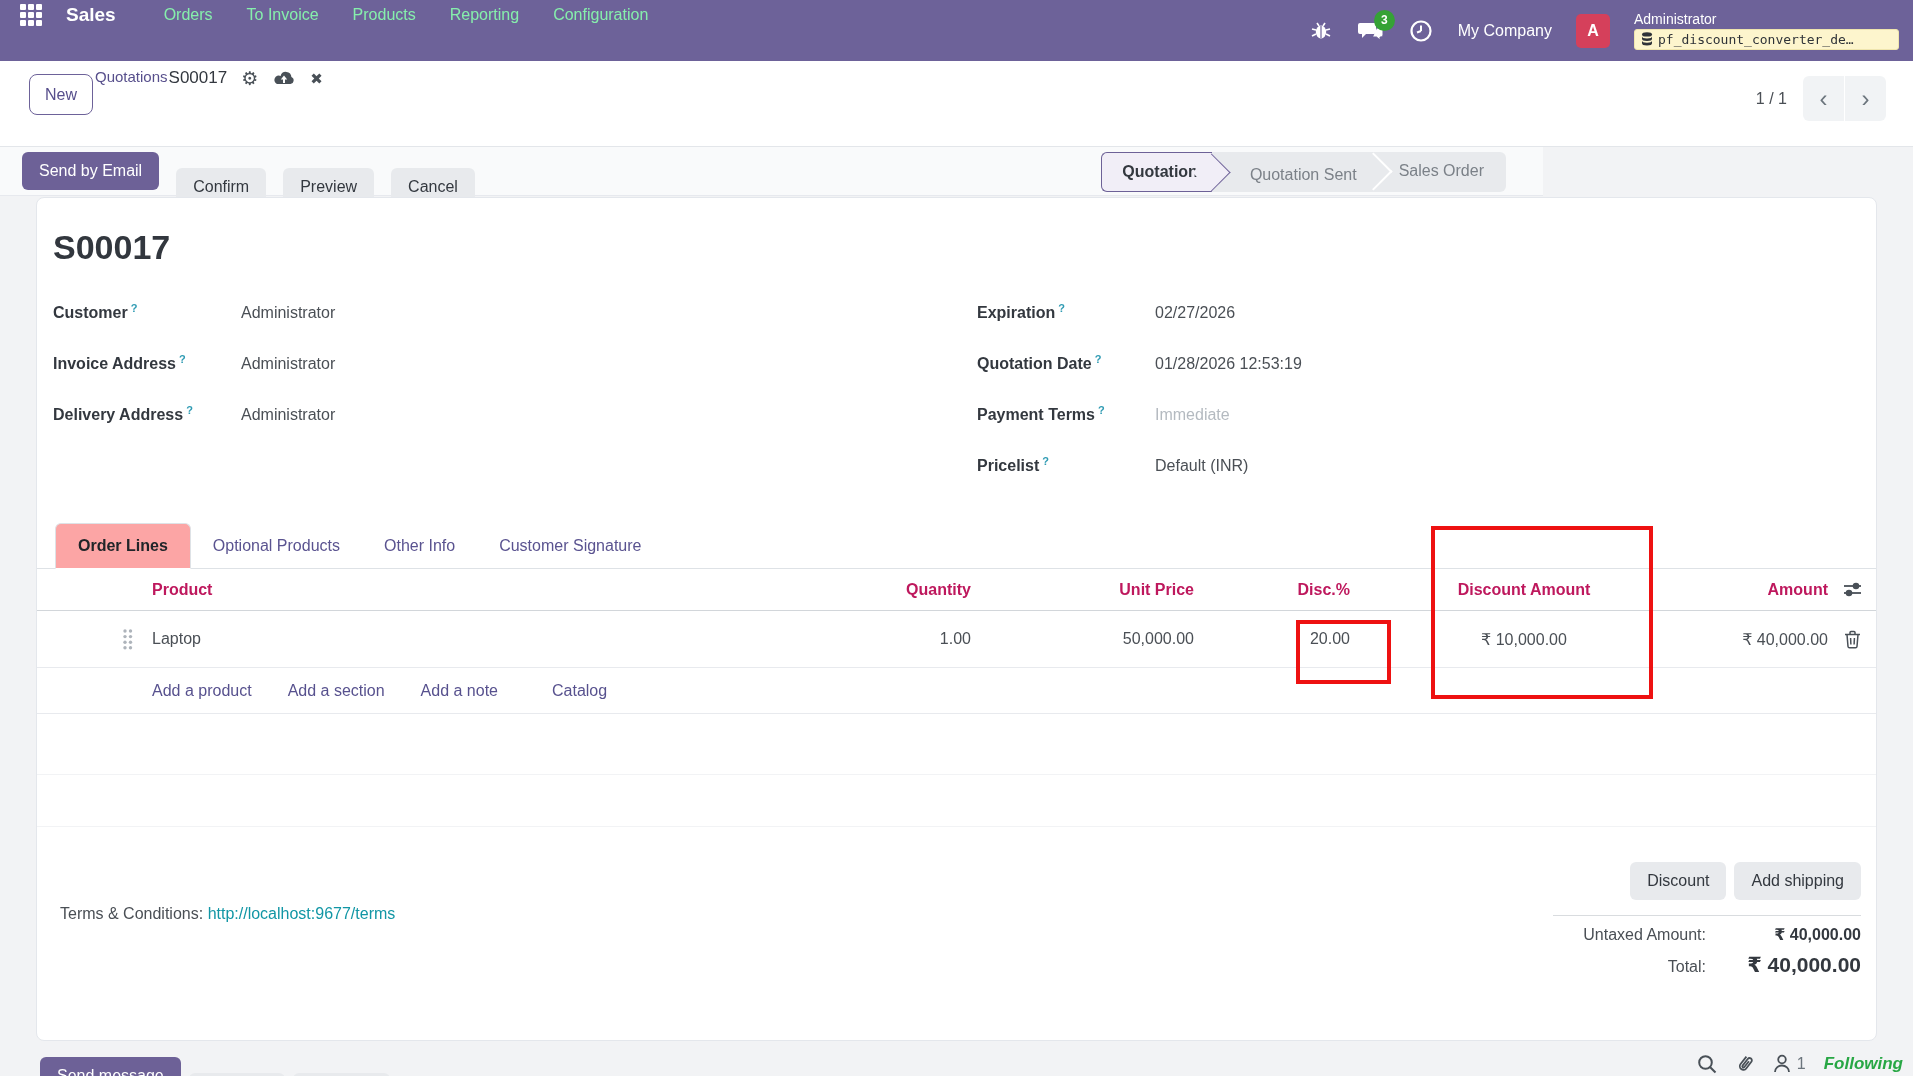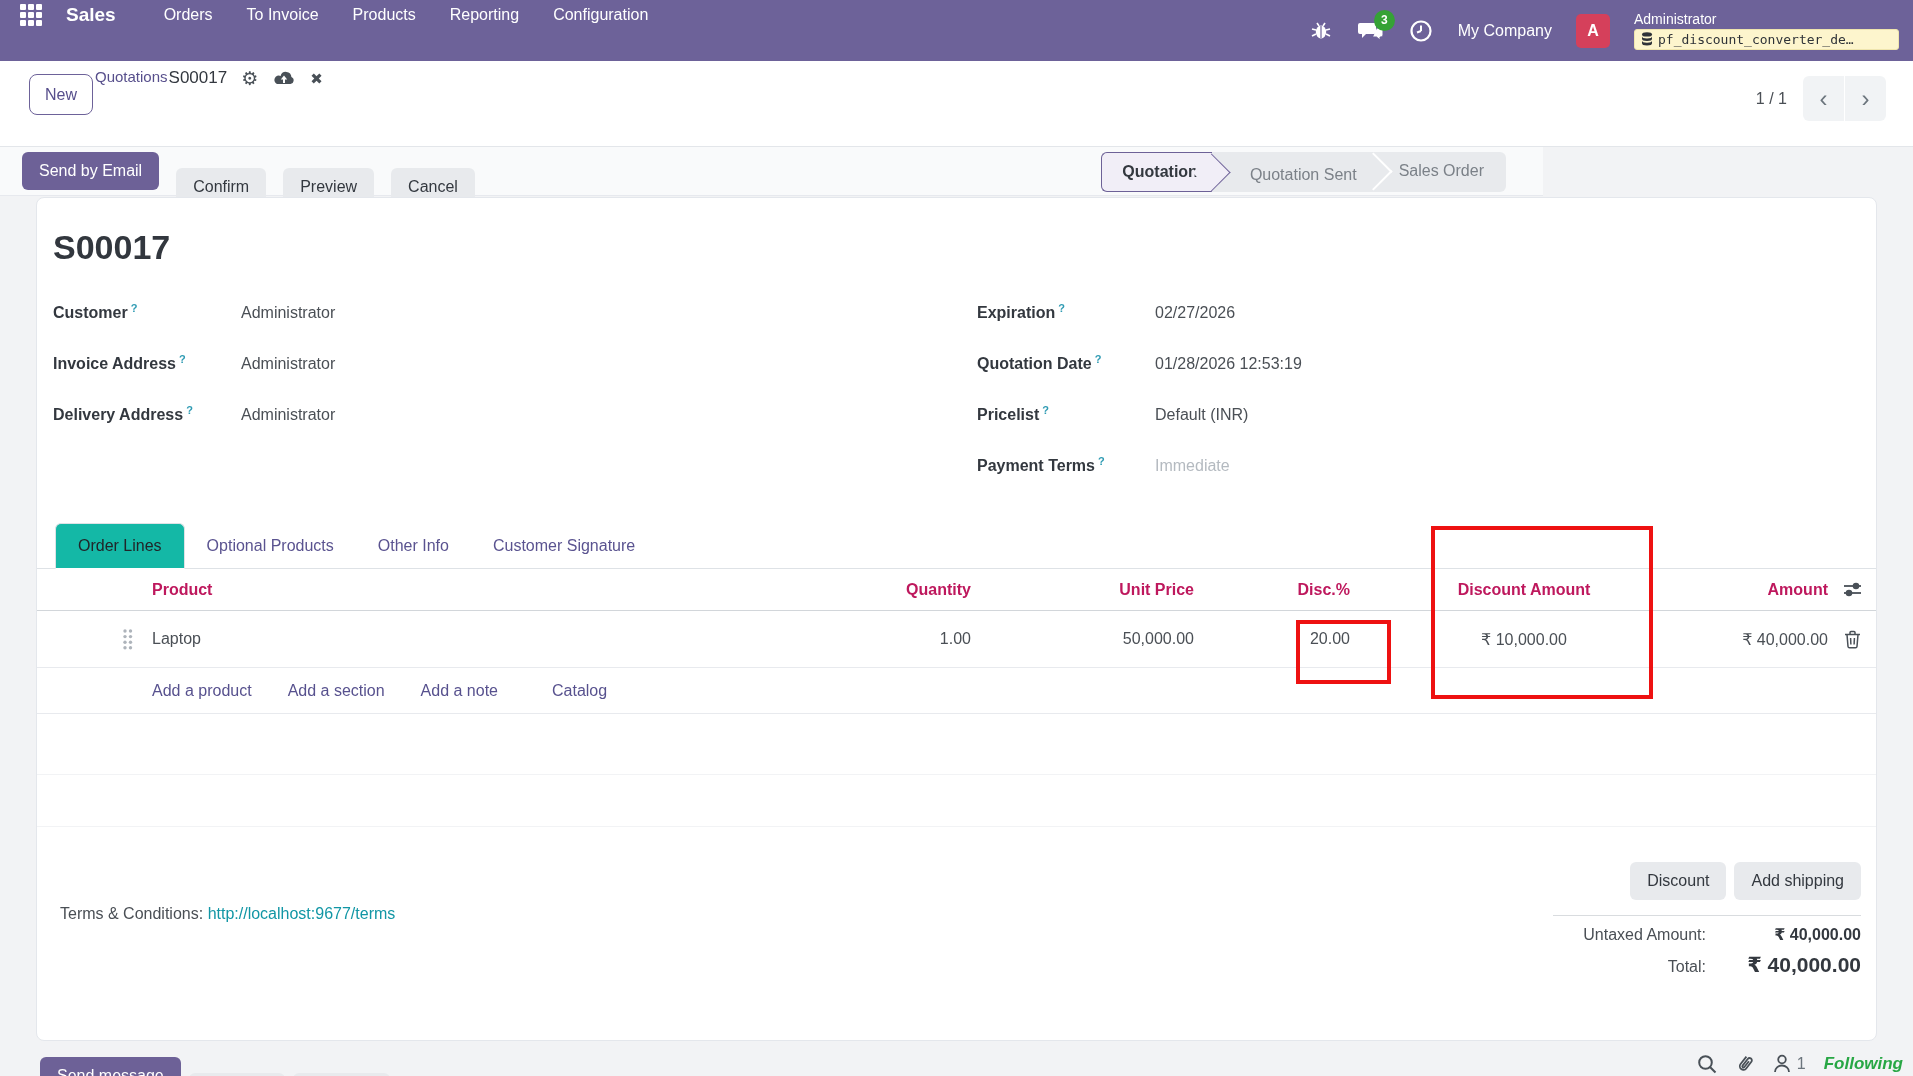--- a/index.html
+++ b/index.html
@@ -6,21 +6,21 @@
   *{box-sizing:border-box;}
   .page{position:relative;width:1913px;height:1076px;overflow:hidden;background:#f2f3f5;
         font-family:"Liberation Sans","DejaVu Sans",sans-serif;color:#374151;font-size:16px;}
 
   
   .navbar{position:absolute;left:0;top:0;width:1913px;height:61px;background:#6d6299;display:flex;align-items:flex-start;color:#fff;}
   .nav-left{display:flex;align-items:center;gap:26px;padding-left:16px;}
   .apps-btn{width:30px;height:30px;display:flex;align-items:center;justify-content:center;cursor:pointer;}
   .brand{font-size:19px;font-weight:700;margin-left:-6px;}
   .nav-menu{display:flex;align-items:center;gap:34px;margin-left:22px;}
-  .nav-item{color:#ffffff;cursor:pointer;}
+  .nav-item{color:#86efac;cursor:pointer;}
   .nav-right{position:absolute;right:14px;top:0;height:61px;display:flex;align-items:center;gap:24px;}
   .nav-ico{position:relative;display:flex;align-items:center;justify-content:center;width:26px;height:26px;cursor:pointer;}
   .badge-count{position:absolute;top:-8px;right:-11px;min-width:21px;height:21px;border-radius:50%;background:#35a235;color:#fff;
                font-size:12px;font-weight:700;display:flex;align-items:center;justify-content:center;}
   .company{color:#fff;cursor:pointer;}
   .avatar{width:34px;height:34px;border-radius:5px;background:#d5405b;color:#fff;font-weight:700;font-size:16px;
           display:flex;align-items:center;justify-content:center;cursor:pointer;}
   .user-block{display:flex;flex-direction:column;gap:2px;width:265px;}
   .user-name{font-size:14px;color:#fff;line-height:15px;}
   .db-badge{display:flex;align-items:center;gap:5px;background:#fdf5cd;border:1px solid #efe5ae;border-radius:3px;
@@ -74,22 +74,22 @@
   .fields-left .flabel{width:188px;}
   .fields-right .flabel{width:178px;}
   .fvalue{color:#4a4f55;}
   .fvalue.placeholder{color:#b4bac0;}
   .help{color:#2f9bb3;font-size:11px;font-weight:700;vertical-align:super;margin-left:3px;}
 
   
   .notebook{position:absolute;left:0;top:325px;width:1839px;}
   .tabs{display:flex;height:46px;border-bottom:1px solid #dee2e6;padding-left:18px;align-items:flex-end;}
   .tab{padding:0 22px;line-height:44px;color:#5a5390;cursor:pointer;white-space:nowrap;}
-  .tab.active{background:#14b8a6;border:1px solid #dee2e6;border-bottom:1px solid #fff;margin-bottom:-1px;
-              border-radius:6px 6px 0 0;color:#212529;font-weight:400;}
+  .tab.active{background:#fca5a5;border:1px solid #dee2e6;border-bottom:1px solid #fff;margin-bottom:-1px;
+              border-radius:6px 6px 0 0;color:#212529;font-weight:700;}
   .ol-header{display:flex;align-items:center;height:42px;border-bottom:1px solid #d2d6da;font-weight:700;color:#be185d;}
   .ol-row{display:flex;align-items:center;height:57px;border-bottom:1px solid #e8eaee;position:relative;color:#4a4f55;}
   .col-product{flex:1;padding-left:115px;}
   .col-qty{width:150px;text-align:right;padding-right:6px;}
   .col-unit{width:223px;text-align:right;padding-right:6px;}
   .col-disc{width:160px;text-align:right;padding-right:10px;}
   .col-damount{width:288px;text-align:center;padding-left:40px;}
   .col-amount{width:180px;text-align:right;}
   .col-tail{width:48px;display:flex;align-items:center;justify-content:center;}
   .drag-handle{position:absolute;left:85px;top:17px;cursor:grab;}
@@ -271,26 +271,26 @@
     <div class="fields fields-right">
       <div class="frow">
         <span class="flabel"><span>Expiration</span><span class="help">?</span></span>
         <span class="fvalue">02/27/2026</span>
       </div>
       <div class="frow">
         <span class="flabel"><span>Quotation Date</span><span class="help">?</span></span>
         <span class="fvalue">01/28/2026 12:53:19</span>
       </div>
       <div class="frow">
+        <span class="flabel"><span>Payment Terms</span><span class="help">?</span></span>
+        <span class="fvalue placeholder">Immediate</span>
+      </div>
+      <div class="frow">
         <span class="flabel"><span>Pricelist</span><span class="help">?</span></span>
         <span class="fvalue">Default (INR)</span>
-      </div>
-      <div class="frow">
-        <span class="flabel"><span>Payment Terms</span><span class="help">?</span></span>
-        <span class="fvalue placeholder">Immediate</span>
       </div>
     </div>
 
     <div class="notebook">
       <div class="tabs">
         <div class="tab active">Order Lines</div>
         <div class="tab">Optional Products</div>
         <div class="tab">Other Info</div>
         <div class="tab">Customer Signature</div>
       </div>

